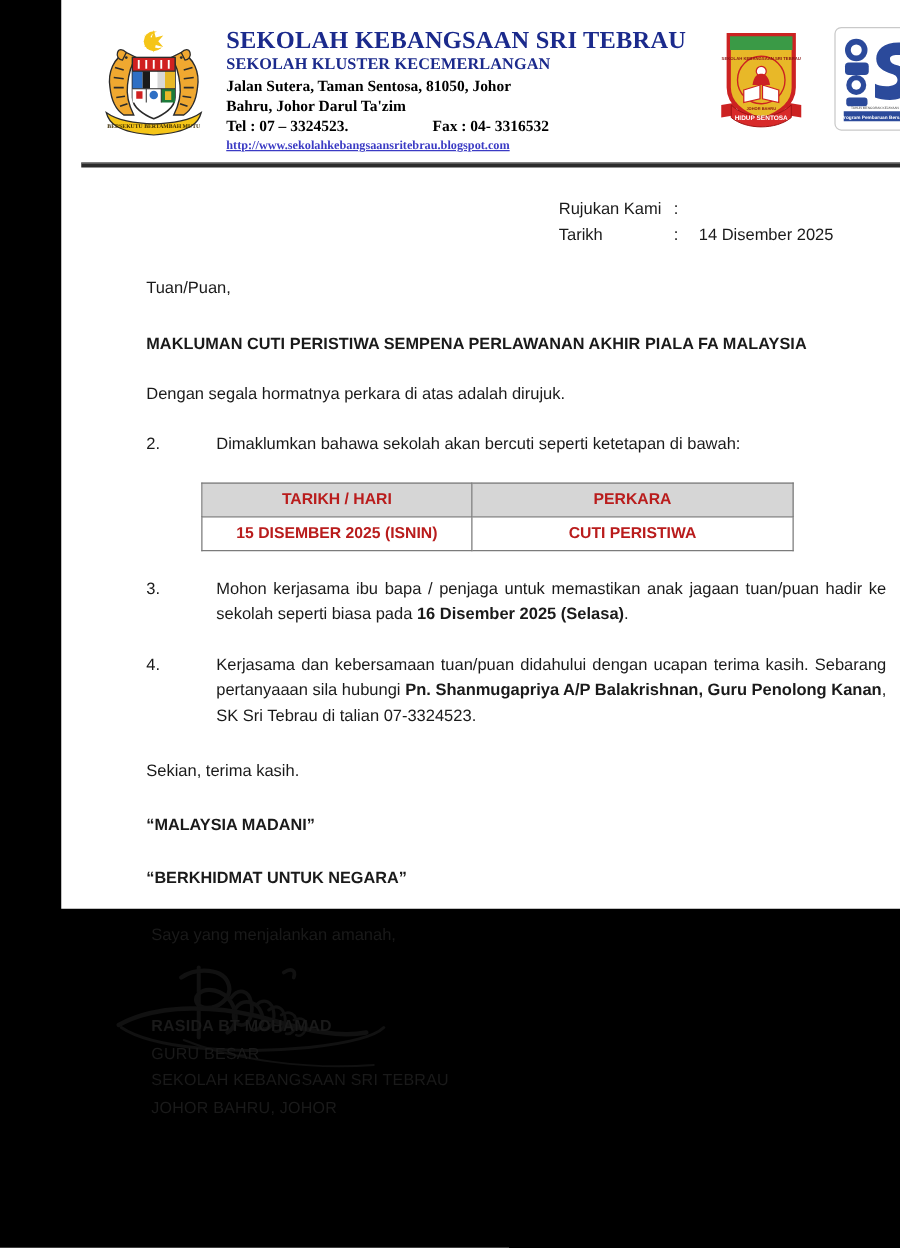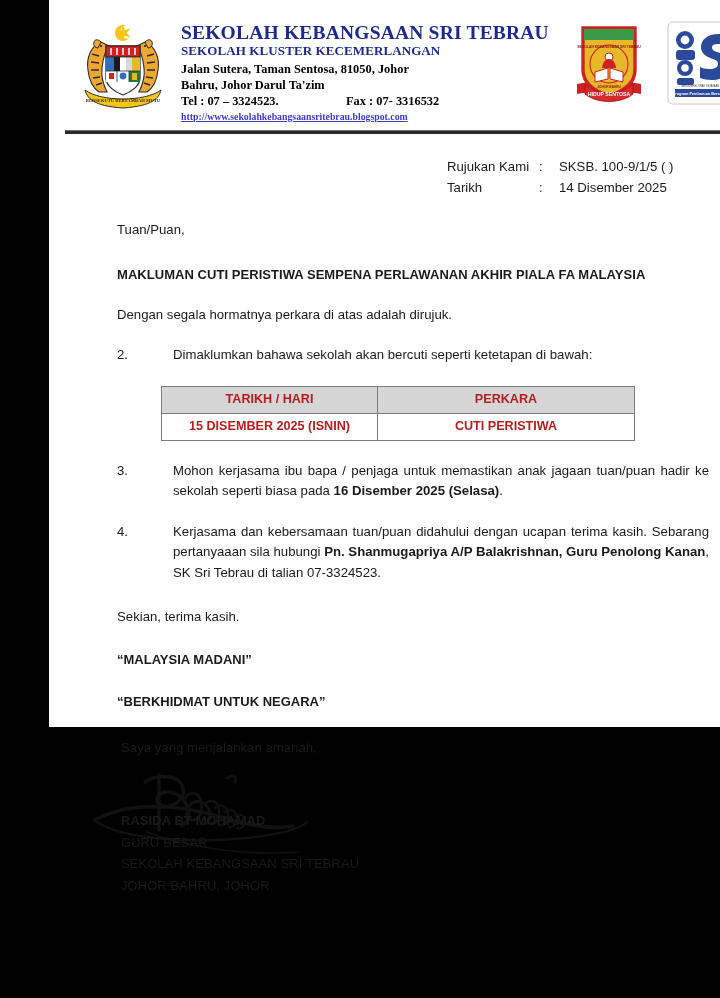--- a/index.html
+++ b/index.html
@@ -259,21 +259,21 @@
       </svg>
     </div>
 
     <div class="head-text">
       <div class="school-name">SEKOLAH KEBANGSAAN SRI TEBRAU</div>
       <div class="school-sub">SEKOLAH KLUSTER KECEMERLANGAN</div>
       <div class="addr">Jalan Sutera, Taman Sentosa, 81050, Johor</div>
       <div class="addr" style="margin-top:0">Bahru, Johor Darul Ta'zim</div>
       <div class="telrow">
         <span class="tel">Tel : 07 – 3324523.</span>
-        <span>Fax : 07- 3316532</span>
+        <span>Fax : 04- 3316532</span>
       </div>
       <a class="url" href="#">http://www.sekolahkebangsaansritebrau.blogspot.com</a>
     </div>
 
     <div class="logos-right">
 
       <svg width="68" height="86" viewBox="0 0 68 86">
         <path d="M8 8 L60 8 L60 50 C60 64 46 72 34 76 C22 72 8 64 8 50 Z" fill="#e8b828" stroke="#cc2222" stroke-width="3.4"></path>
         <path d="M9 9 L59 9 L59 20 L9 20 Z" fill="#3a9a46"></path>
         <circle cx="34" cy="44" r="19" fill="none" stroke="#cc2222" stroke-width="1.1"></circle>
@@ -312,21 +312,20 @@
   </div>
 
   <div class="hrule"></div>
 
   <div class="body-wrap">
 
     <div class="ref-block">
       <div class="ref-row">
         <span class="ref-label">Rujukan Kami</span>
         <span class="ref-colon">:</span>
-        <span class="ref-val">SKSB. 100-9/1/5 (  )</span>
       </div>
       <div class="ref-row">
         <span class="ref-label">Tarikh</span>
         <span class="ref-colon">:</span>
         <span class="ref-val">14 Disember 2025</span>
       </div>
     </div>
 
 
     <div class="salutation">Tuan/Puan,</div>

